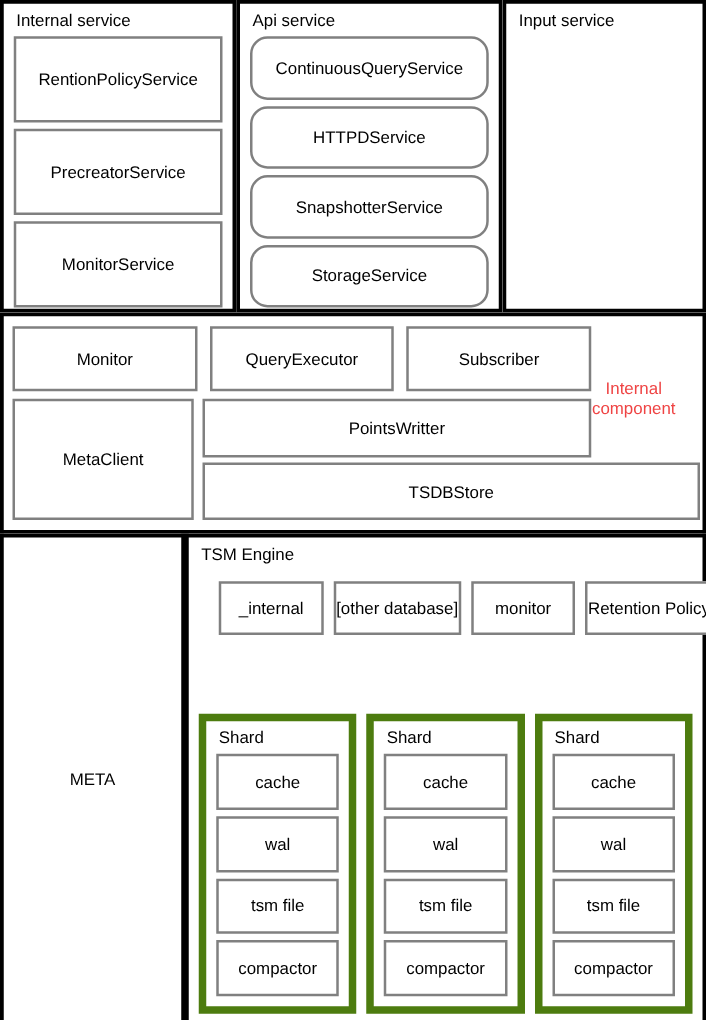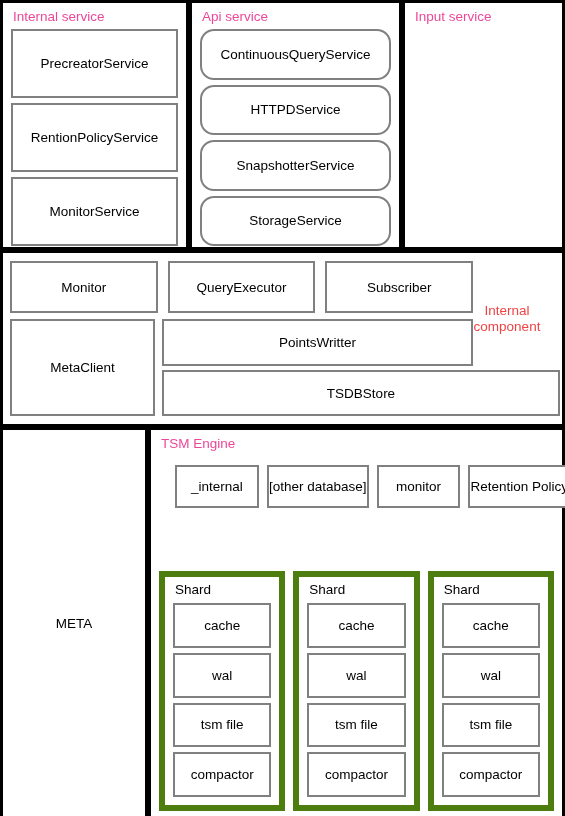--- a/index.html
+++ b/index.html
@@ -27,21 +27,21 @@
     position: absolute;
     box-sizing: border-box;
     background: #ffffff;
     border: 3px solid #000000;
   }
 
   .panel-title {
     font-size: 13.5px;
     line-height: 15px;
     padding: 6px 0 0 10px;
-    color: #ec4899;
+    color: #000000;
     white-space: nowrap;
   }
 
   
   .box {
     box-sizing: border-box;
     border: 2px solid #808080;
     background: #ffffff;
     display: flex;
     align-items: center;
@@ -185,22 +185,22 @@
   .shard-items .box { flex: 1 1 0; }
 </style>
 </head>
 <body>
 
 <div id="diagram">
 
   <div class="panel" id="panel-internal-service">
     <div class="panel-title">Internal service</div>
     <div class="box-list">
+      <div class="box">RentionPolicyService</div>
       <div class="box">PrecreatorService</div>
-      <div class="box">RentionPolicyService</div>
       <div class="box">MonitorService</div>
     </div>
   </div>
 
   <div class="panel" id="panel-api-service">
     <div class="panel-title">Api service</div>
     <div class="box-list">
       <div class="box">ContinuousQueryService</div>
       <div class="box">HTTPDService</div>
       <div class="box">SnapshotterService</div>

